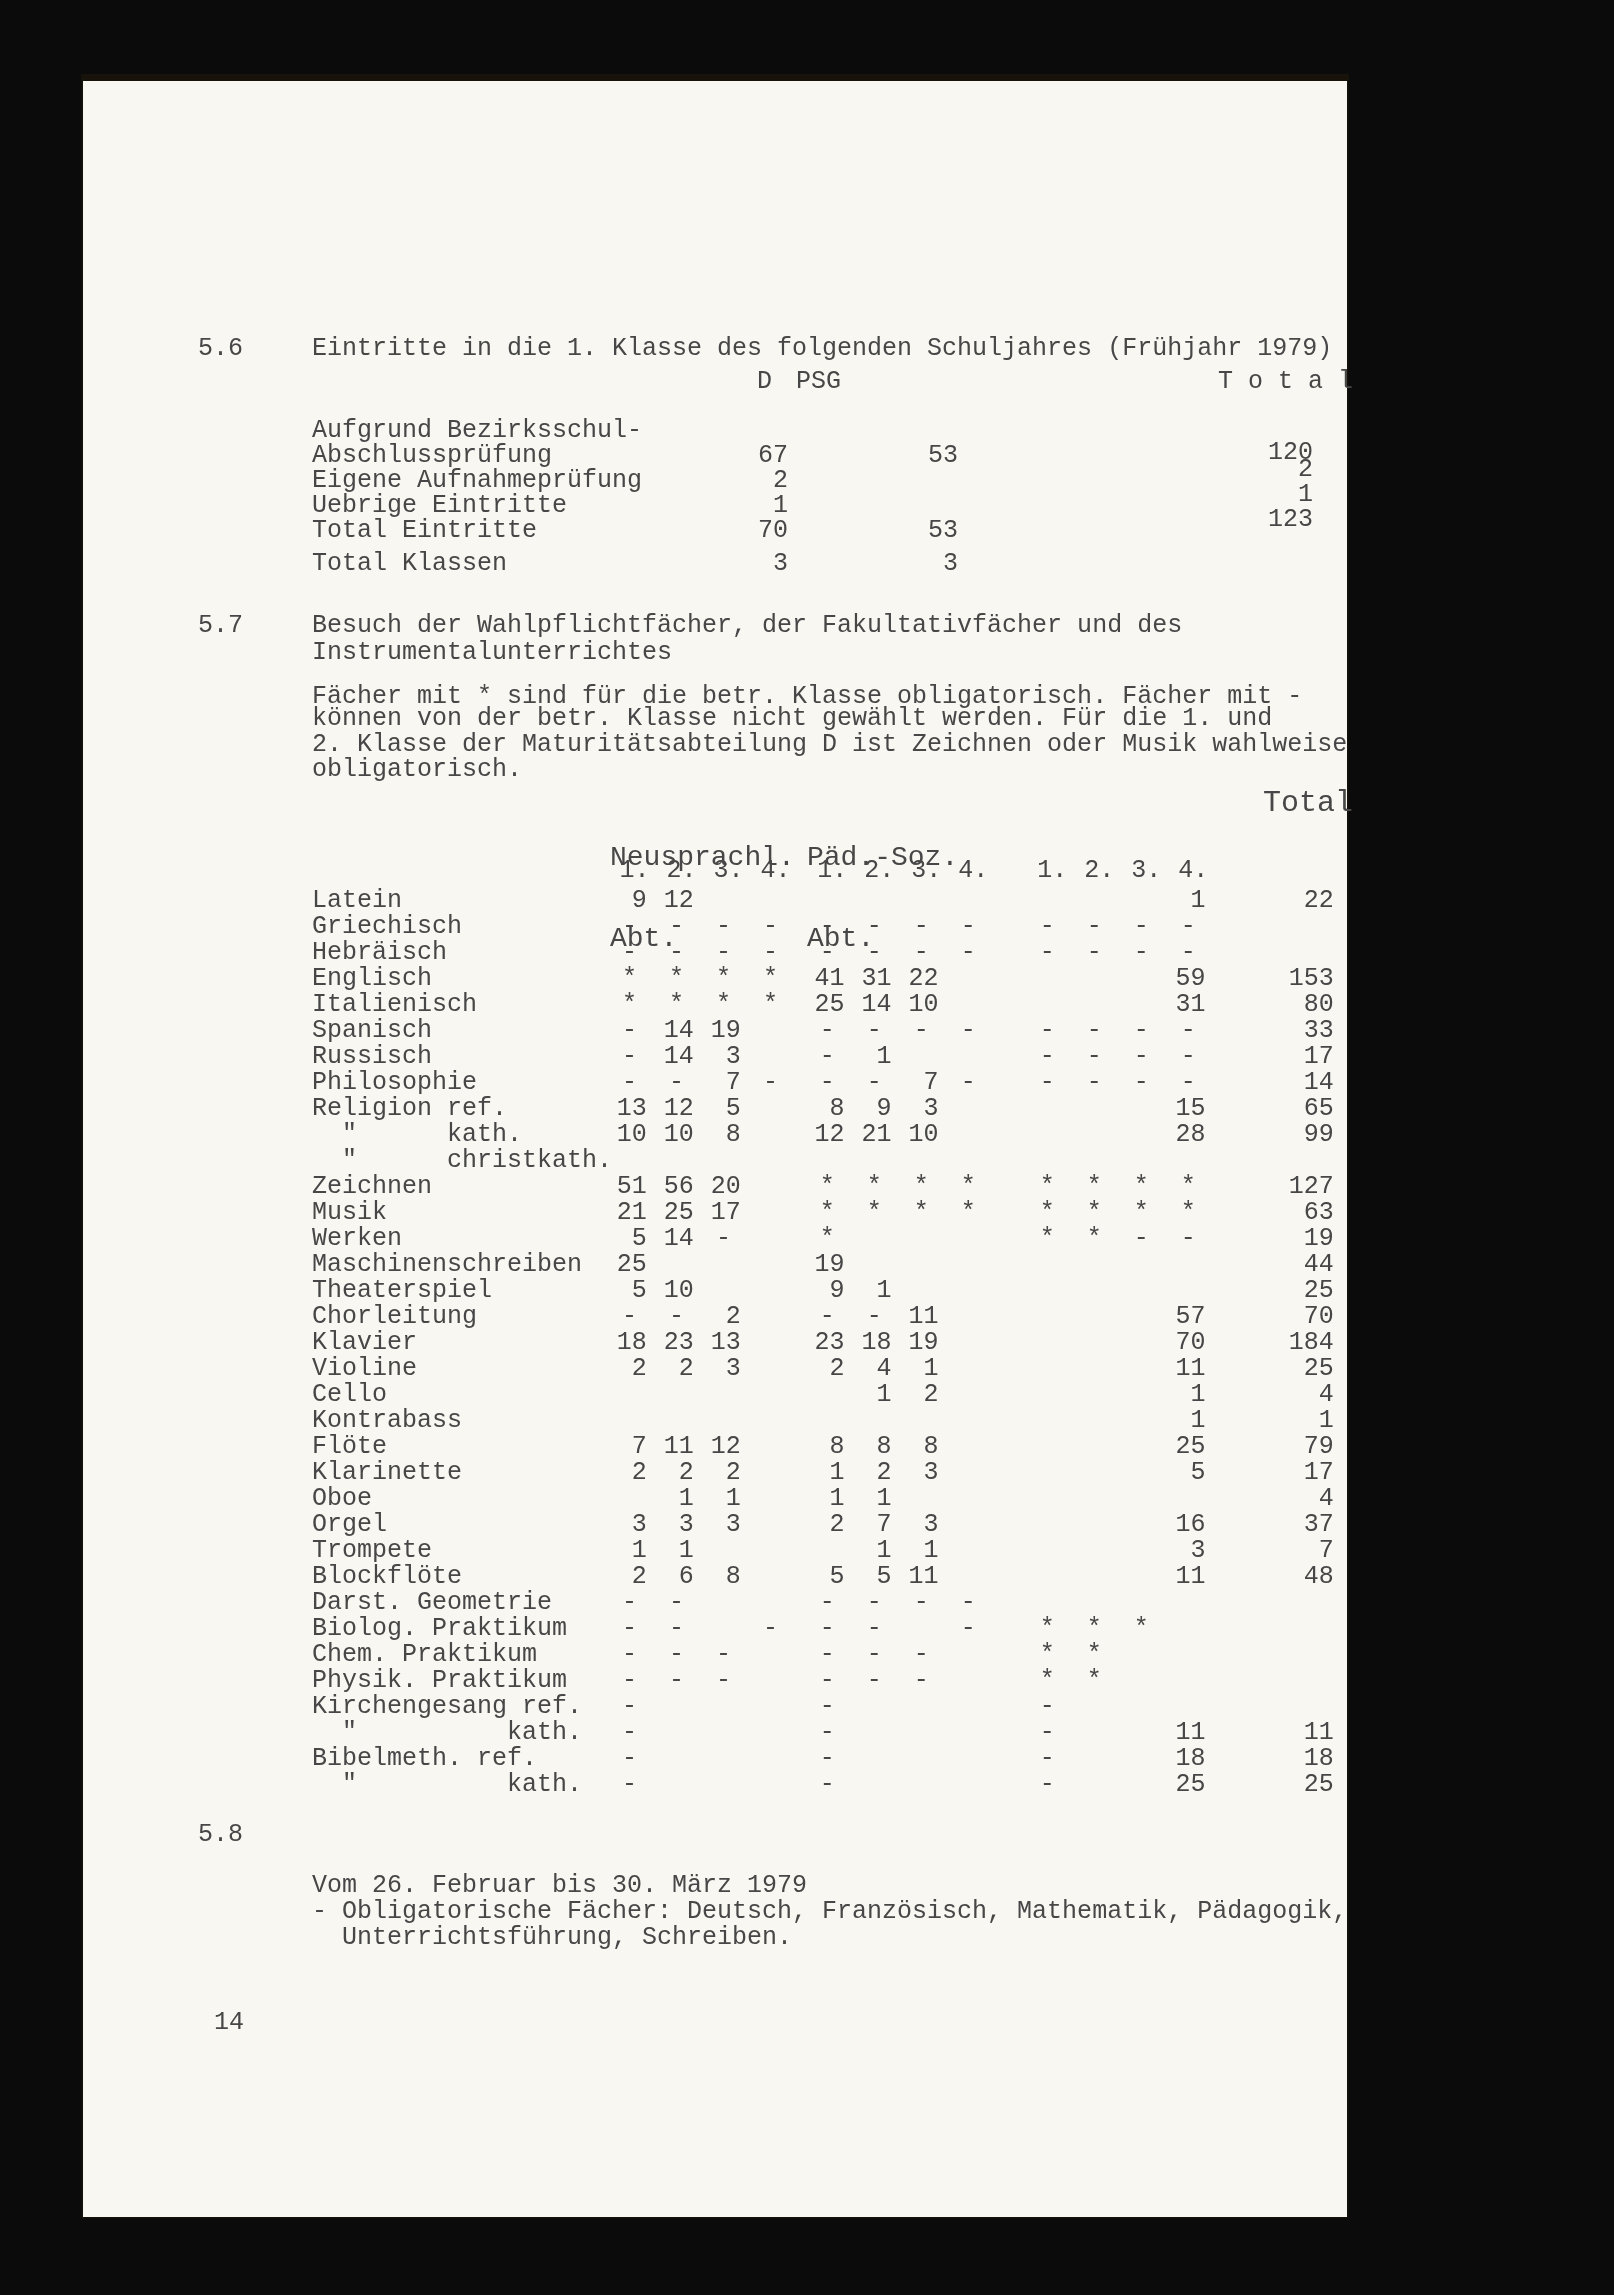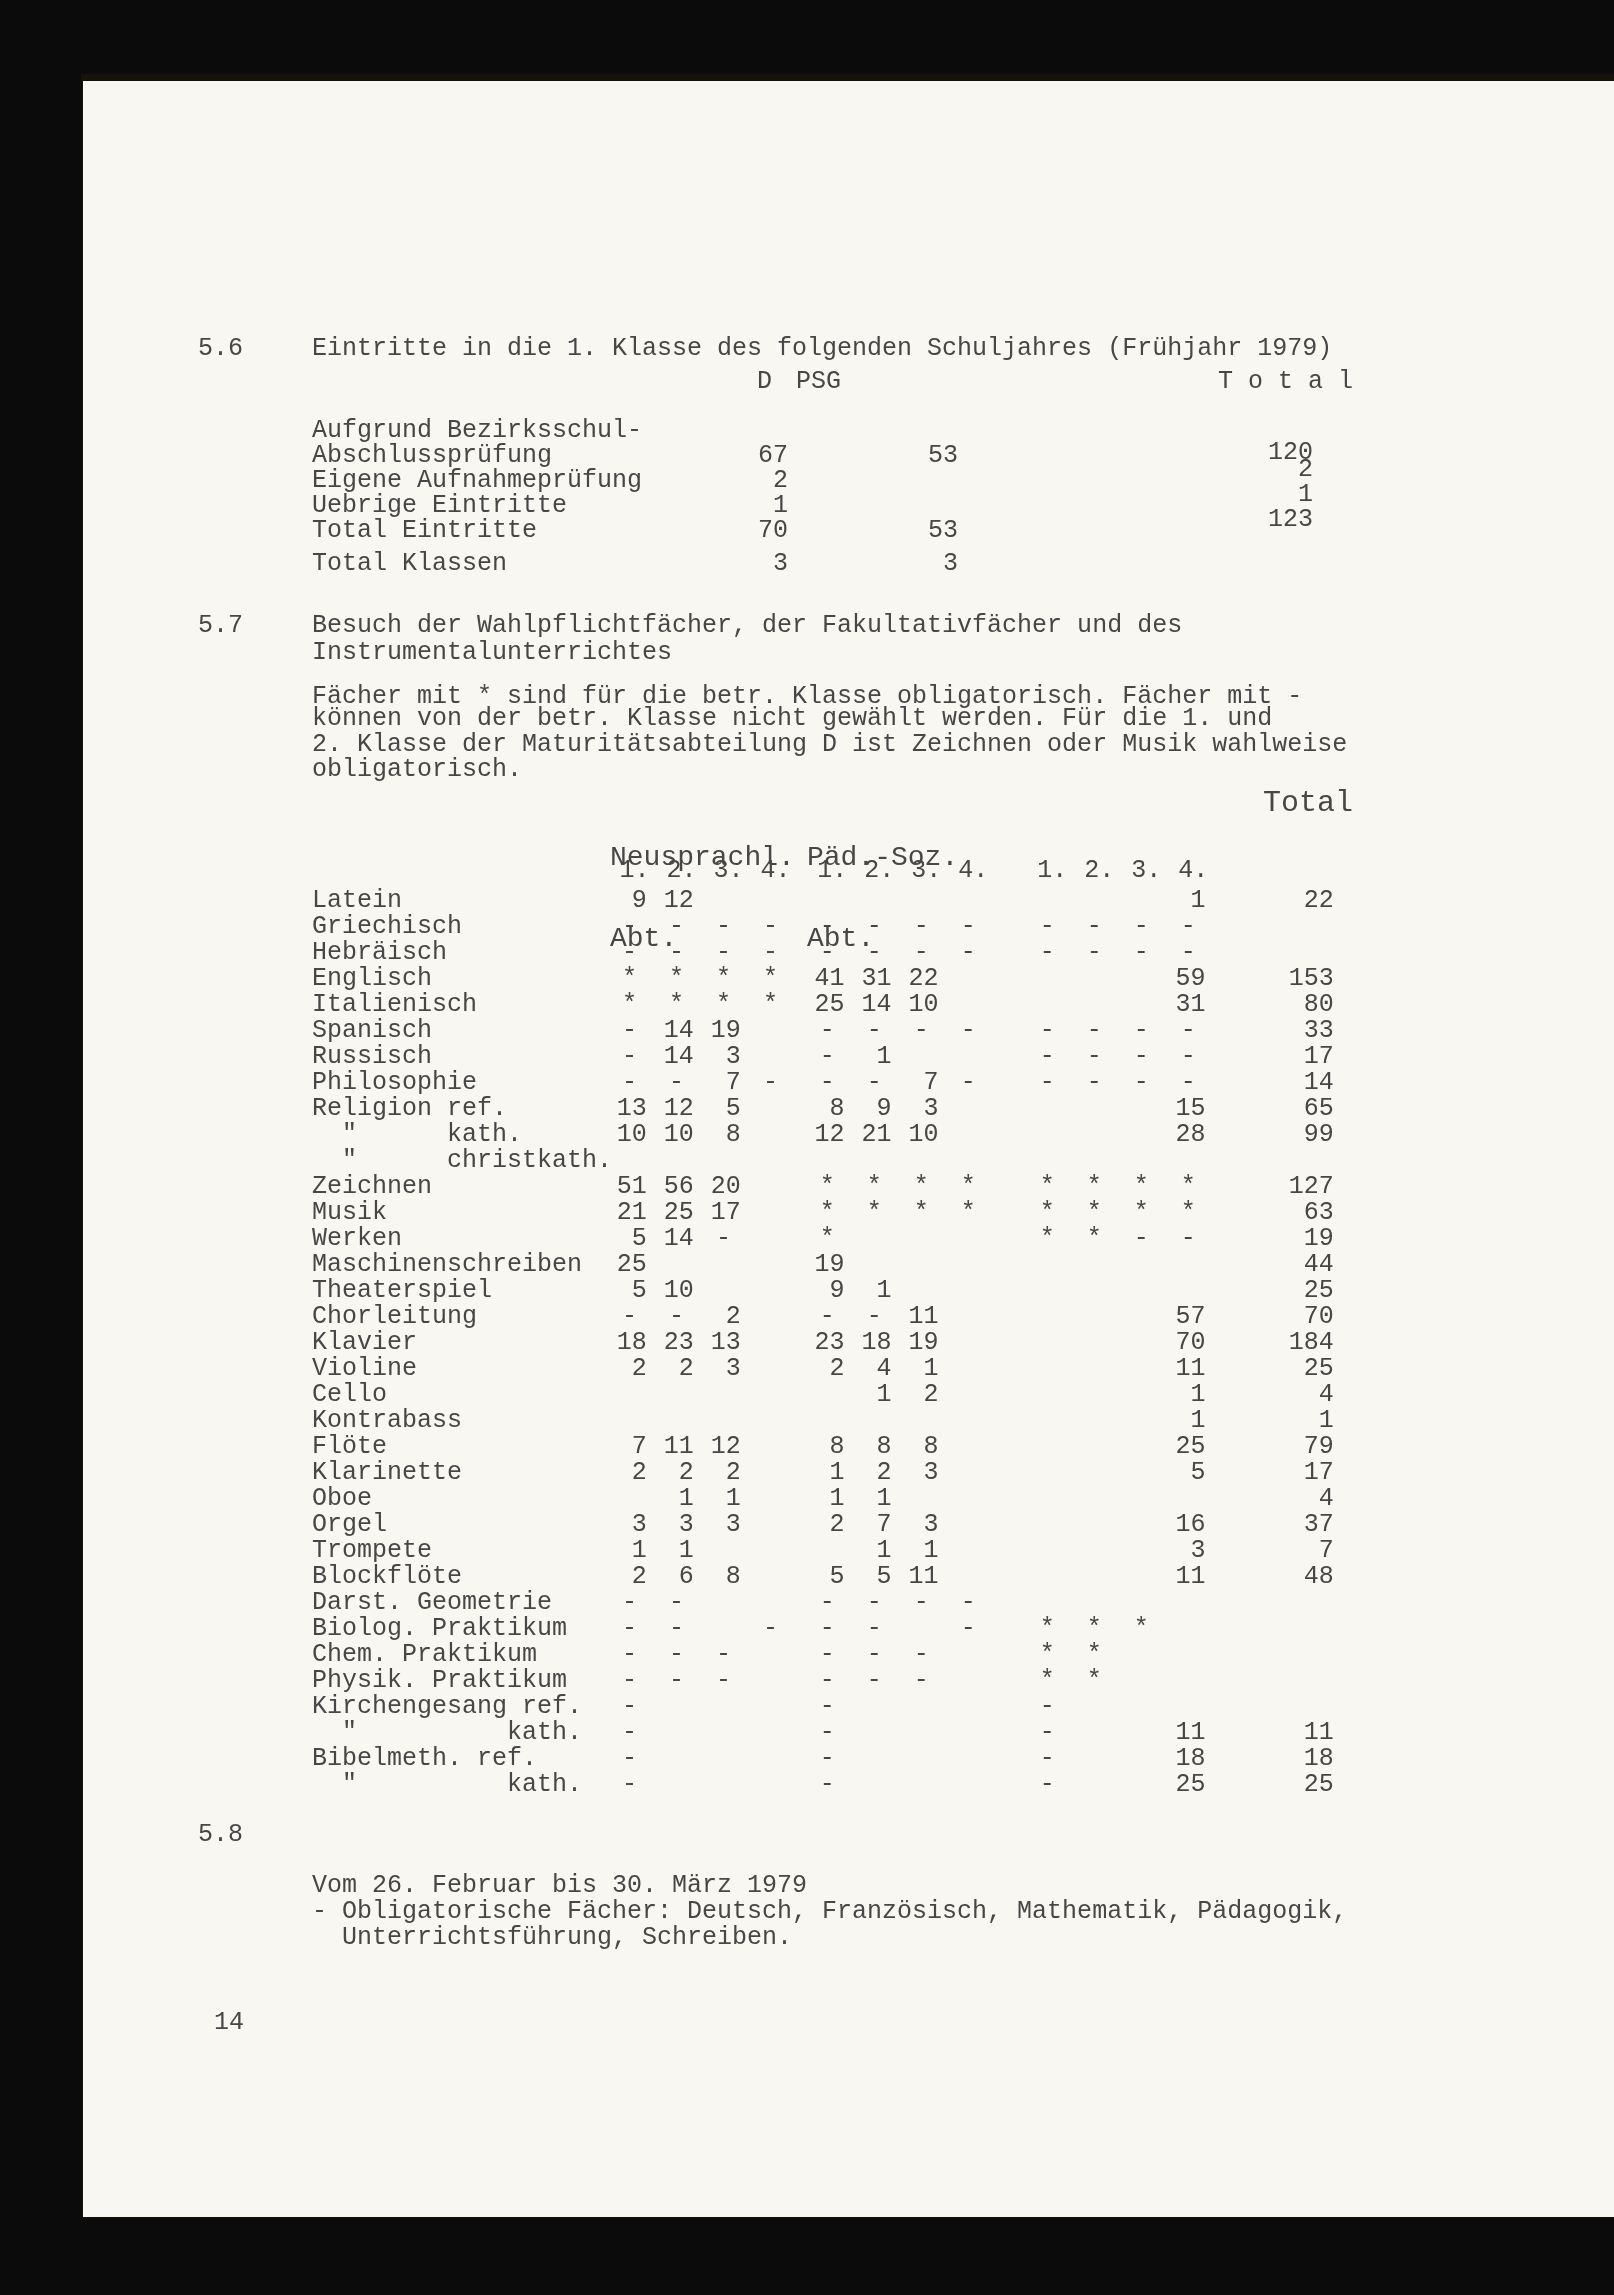--- a/index.html
+++ b/index.html
@@ -5,21 +5,21 @@
   html,body{margin:0;padding:0;background:#0a0a0b;}
   body{
     position:relative;
     width:1615px;height:2295px;
     font-family:"Liberation Mono","DejaVu Sans Mono",monospace;
     color:#474747;
     overflow:hidden;
   }
   .scan-bg{position:absolute;left:0;top:0;width:1615px;height:2295px;background:#0b0b0c;}
   .page{
-    position:absolute;left:83px;top:81px;width:1532px;height:2136px;
+    position:absolute;left:83px;top:81px;width:1264px;height:2136px;
     background:#f8f7f2;
     box-shadow:0 0 0 1.6px #14110b;
   }
   .page::before{
     content:"";position:absolute;left:-1.6px;right:-1.6px;top:-7.3px;height:7.3px;
     background:#17130a;
   }
   .abs{position:absolute;white-space:pre;}
   .txt{font-size:25px;line-height:27px;}
   

